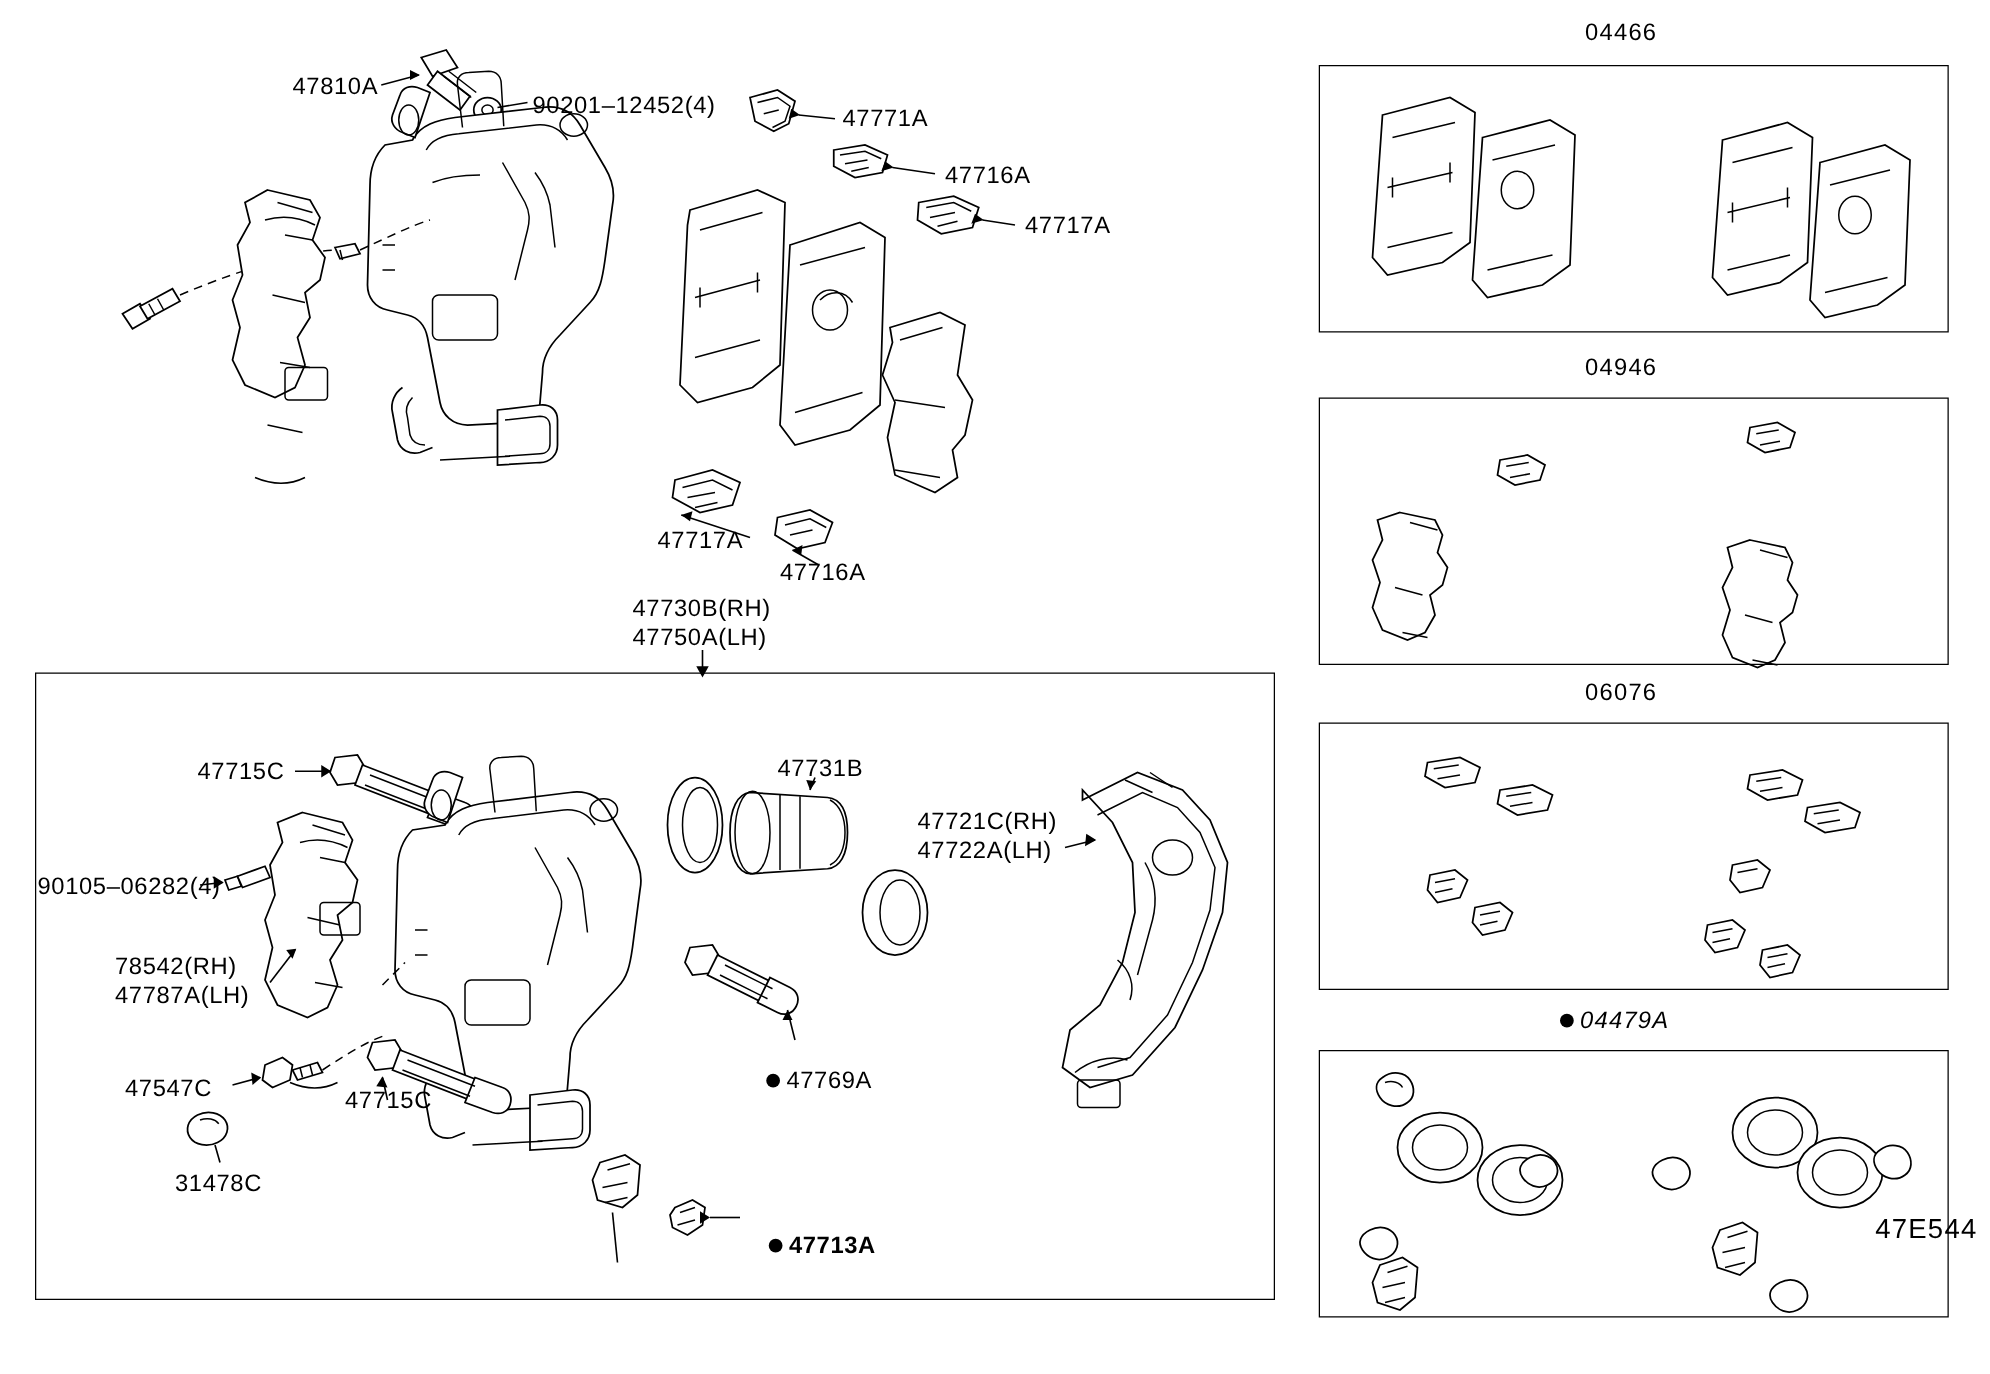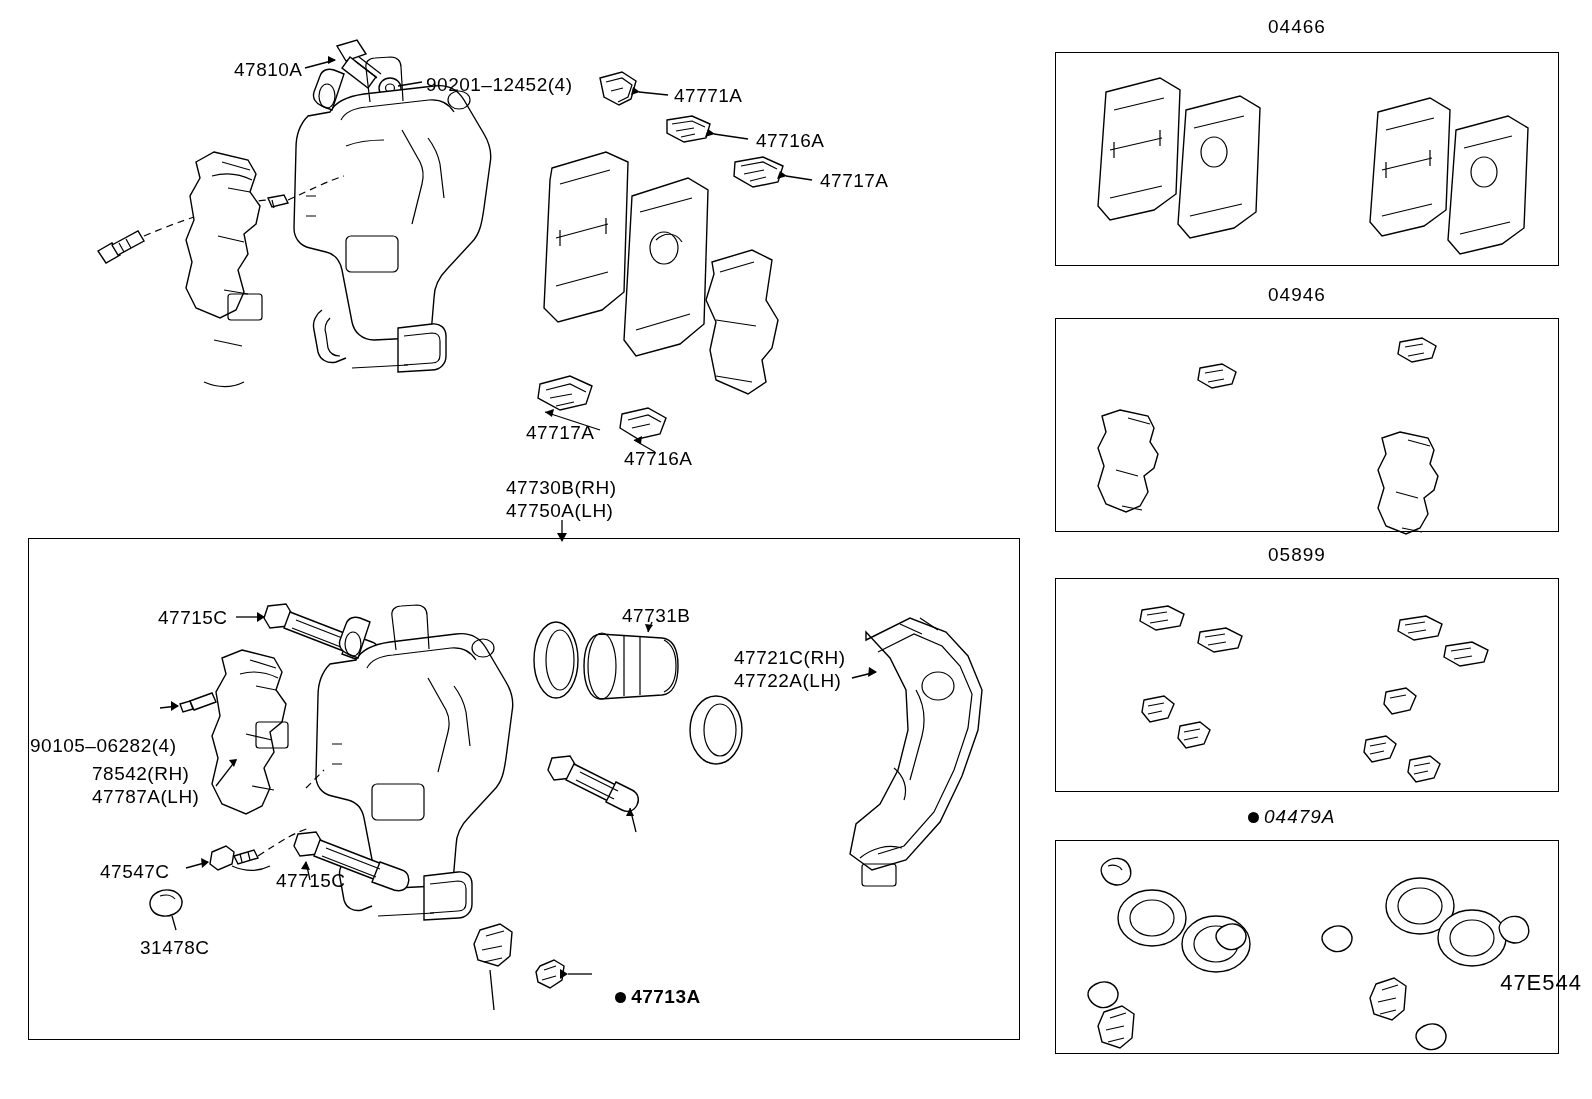--- a/index.html
+++ b/index.html
@@ -332,46 +332,49 @@
   </svg>
 
   <div class="box" style="left:28px;top:538px;width:990px;height:500px;"></div>
   <div class="box" style="left:1055px;top:52px;width:502px;height:212px;"></div>
   <div class="box" style="left:1055px;top:318px;width:502px;height:212px;"></div>
   <div class="box" style="left:1055px;top:578px;width:502px;height:212px;"></div>
   <div class="box" style="left:1055px;top:840px;width:502px;height:212px;"></div>
 
   <div class="kit-title" style="left:1268px;top:16px;">04466</div>
   <div class="kit-title" style="left:1268px;top:284px;">04946</div>
-  <div class="kit-title" style="left:1268px;top:544px;">05899</div>
+  <div class="kit-title" style="left:1268px;top:544px;">06076</div>
   <div class="kit-title" style="left:1248px;top:806px;font-style:italic;">
     <span class="dotb"></span><span>04479A</span>
   </div>
 
   <div class="lbl" style="left:234px;top:58px;">47810A</div>
   <div class="lbl" style="left:426px;top:73px;">90201–12452(4)</div>
   <div class="lbl" style="left:674px;top:84px;">47771A</div>
   <div class="lbl" style="left:756px;top:129px;">47716A</div>
   <div class="lbl" style="left:820px;top:169px;">47717A</div>
   <div class="lbl" style="left:526px;top:421px;">47717A</div>
   <div class="lbl" style="left:624px;top:447px;">47716A</div>
   <div class="lbl" style="left:506px;top:476px;white-space:pre-line;">47730B(RH)
 47750A(LH)</div>
 
 
   <div class="lbl" style="left:158px;top:606px;">47715C</div>
   <div class="lbl" style="left:622px;top:604px;">47731B</div>
   <div class="lbl" style="left:734px;top:646px;white-space:pre-line;">47721C(RH)
 47722A(LH)</div>
-  <div class="lbl" style="left:30px;top:734px;text-align:right;">90105–06282(4)</div>
+  <div class="lbl" style="left:30px;top:698px;text-align:right;">90105–06282(4)</div>
   <div class="lbl" style="left:92px;top:762px;white-space:pre-line;">78542(RH)
 47787A(LH)</div>
   <div class="lbl" style="left:100px;top:860px;">47547C</div>
   <div class="lbl" style="left:140px;top:936px;">31478C</div>
   <div class="lbl" style="left:276px;top:869px;">47715C</div>
 
+  <div class="lbl" style="left:590px;top:830px;">
+    <span class="dotb"></span><span>47769A</span>
+  </div>
   <div class="lbl" style="left:592px;top:962px;font-weight:bold;">
     <span class="dotb"></span><span>47713A</span>
   </div>
 
   <div class="code">47E544</div>
 
 </div>
 
 </body></html>

